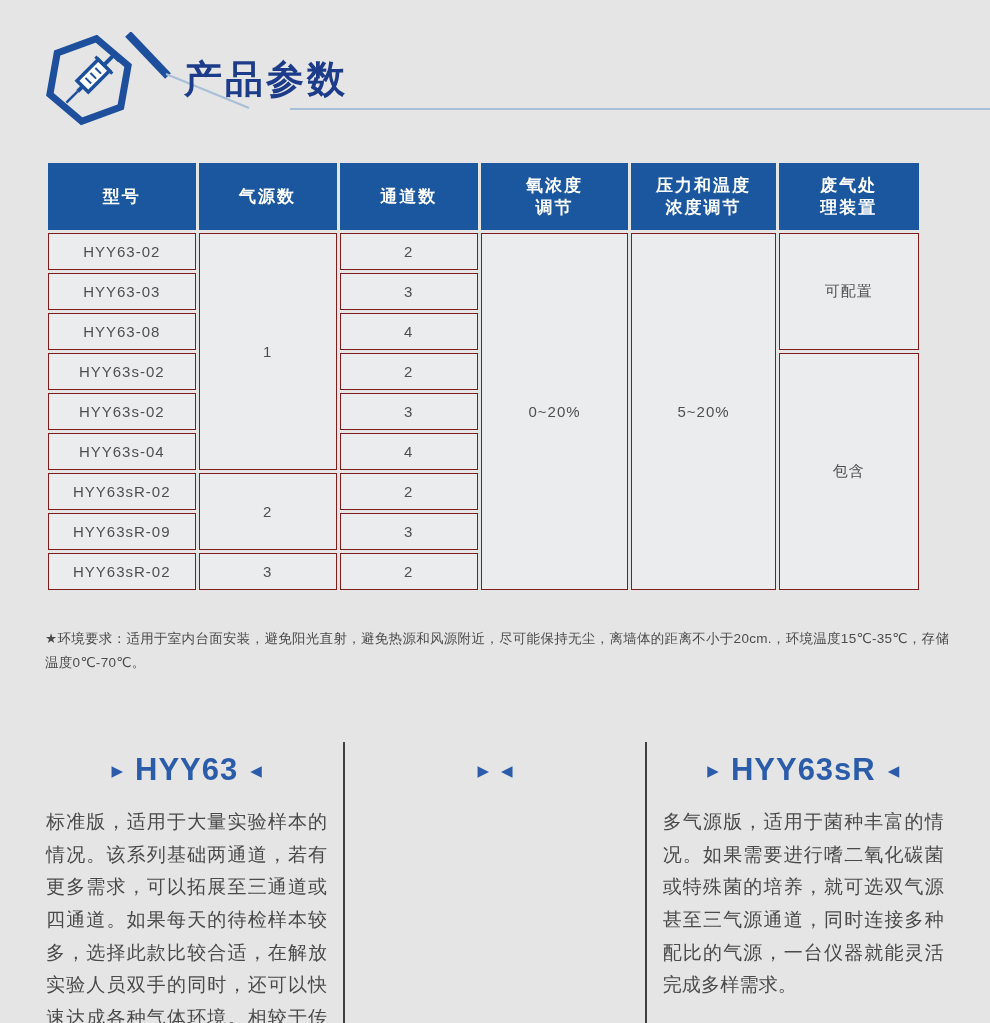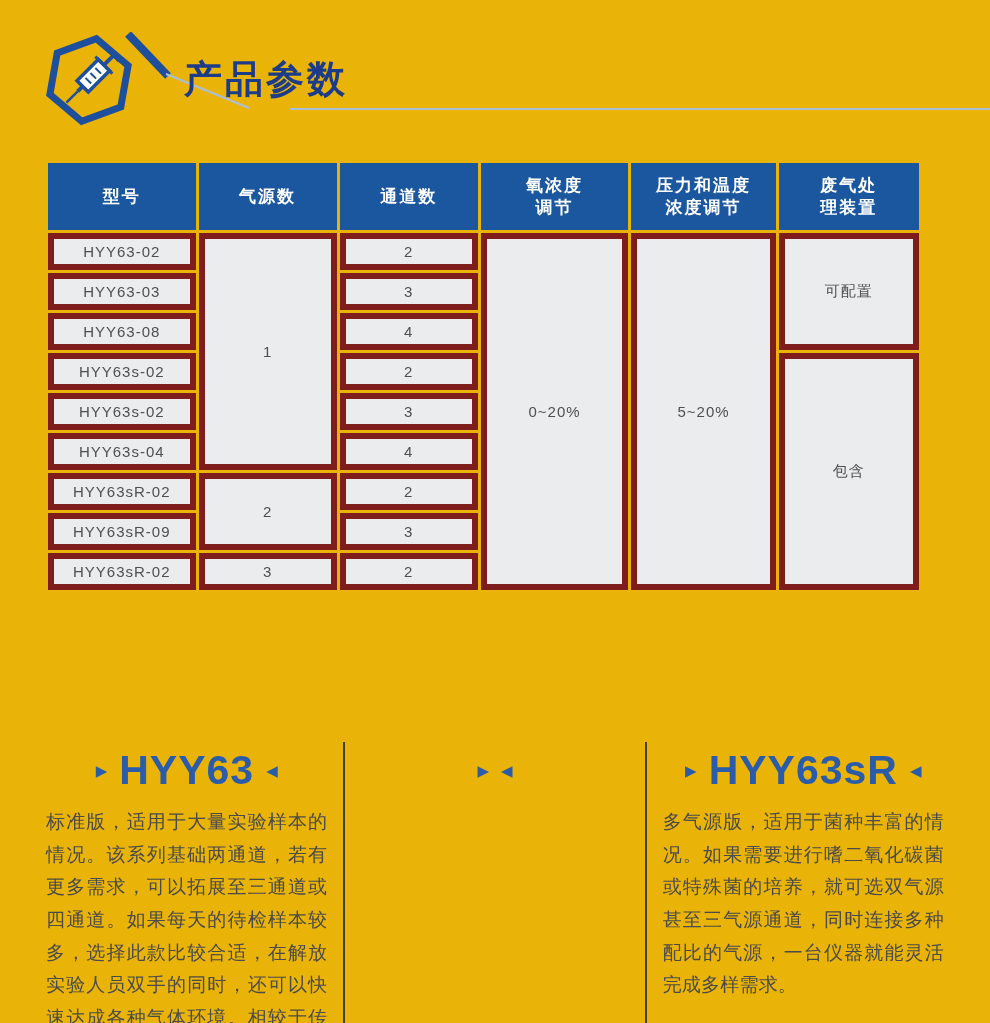--- a/index.html
+++ b/index.html
@@ -1,19 +1,19 @@
 <!DOCTYPE html>
 <html><head>
 <meta charset="utf-8">
 <style>
   * { margin:0; padding:0; box-sizing:border-box; }
   body { background:#fff; }
   .page {
     position:relative; width:990px; height:1023px; margin:0 auto;
-    background:#eab308; overflow:hidden;
+    background:#e5e5e5; overflow:hidden;
     font-family:"Liberation Sans","DejaVu Sans",sans-serif;
   }
 
   
   .sec-header { position:absolute; left:42px; top:32px; width:910px; height:95px; }
   .sec-icon { position:absolute; left:0; top:0; width:235px; height:95px; }
   .sec-title {
     position:absolute; left:142px; top:22px;
     font-size:38px; font-weight:bold; color:#1c3c8a; letter-spacing:3px;
   }
@@ -24,21 +24,21 @@
 
   
   .spec-table-wrap { position:absolute; left:45px; top:160px; width:880px; }
   table.spec { border-collapse:separate; border-spacing:3px; table-layout:fixed; width:877px; }
   table.spec th {
     background:#1b579e; color:#ffffff; font-size:17px; font-weight:bold;
     height:67px; text-align:center; vertical-align:middle;
     white-space:pre-line; line-height:1.25; letter-spacing:2px;
   }
   table.spec td {
-    background:#ebecee; border:6px solid #7f1d1d; color:#4f4f4f;
+    background:#ebecee; border:1px solid #7f1d1d; color:#4f4f4f;
     font-size:15px; text-align:center; vertical-align:middle;
     height:37px; letter-spacing:1px;
   }
   .col-model{width:142px}.col-gas{width:133px}.col-chan{width:133px}
   .col-o2{width:142px}.col-co2{width:139px}.col-ex{width:135px}
 
   
   .footnote {
     position:absolute; left:45px; top:627px; width:905px;
     font-size:13.5px; color:#4b4b4b; line-height:1.75; letter-spacing:0.3px;
@@ -49,21 +49,21 @@
     position:absolute; left:40px; top:742px; width:910px;
     display:grid; grid-template-columns:1fr 1fr 1fr;
   }
   .product-col { padding:0 16px 0 6px; }
   .product-col.mid { border-left:2px solid #3f3f3f; border-right:2px solid #3f3f3f; padding:0 16px; }
   .product-col.last { padding:0 6px 0 16px; }
   .product-head {
     display:flex; align-items:center; justify-content:center; gap:12px;
     margin-top:8px; height:40px;
   }
-  .product-name { font-size:41px; font-weight:bold; color:#2a5caa; letter-spacing:1px; }
+  .product-name { font-size:31px; font-weight:bold; color:#2a5caa; letter-spacing:1px; }
   .tri { font-size:15px; color:#2a5caa; line-height:1; }
   .product-desc {
     margin-top:16px; font-size:19px; line-height:1.72; color:#4a4a4a;
     text-align:justify; letter-spacing:0.2px;
   }
 </style>
 </head>
 <body>
 
 <div class="page">
@@ -159,20 +159,21 @@
         </tr>
         <tr>
           <td>HYY63sR-02</td>
           <td>3</td>
           <td>2</td>
         </tr>
       </tbody>
     </table>
   </div>
 
+  <div class="footnote">★环境要求：适用于室内台面安装，避免阳光直射，避免热源和风源附近，尽可能保持无尘，离墙体的距离不小于20cm.，环境温度15℃-35℃，存储温度0℃-70℃。</div>
 
   <div class="products">
     <div class="product-col">
       <div class="product-head">
         <span class="tri">▶</span>
         <span class="product-name">HYY63</span>
         <span class="tri">◀</span>
       </div>
       <div class="product-desc">标准版，适用于大量实验样本的情况。该系列基础两通道，若有更多需求，可以拓展至三通道或四通道。如果每天的待检样本较多，选择此款比较合适，在解放实验人员双手的同时，还可以快速达成各种气体环境。相较于传统的产气袋，HYY63系列既省时价格又亲民，唯一消耗仅更换气瓶而已，可以节约大量耗材成本，是绝对的性价比之王。</div>
     </div>

